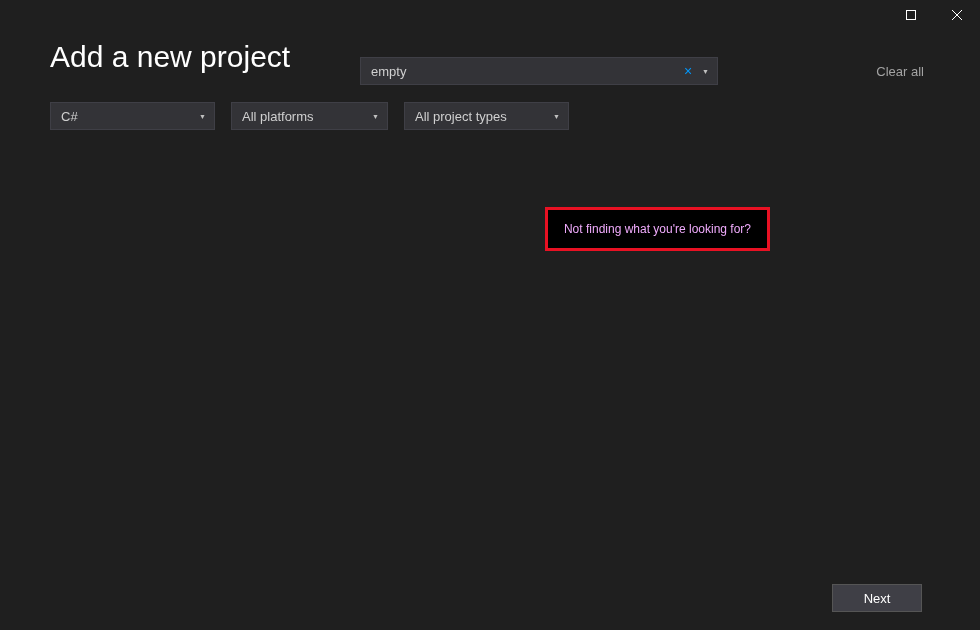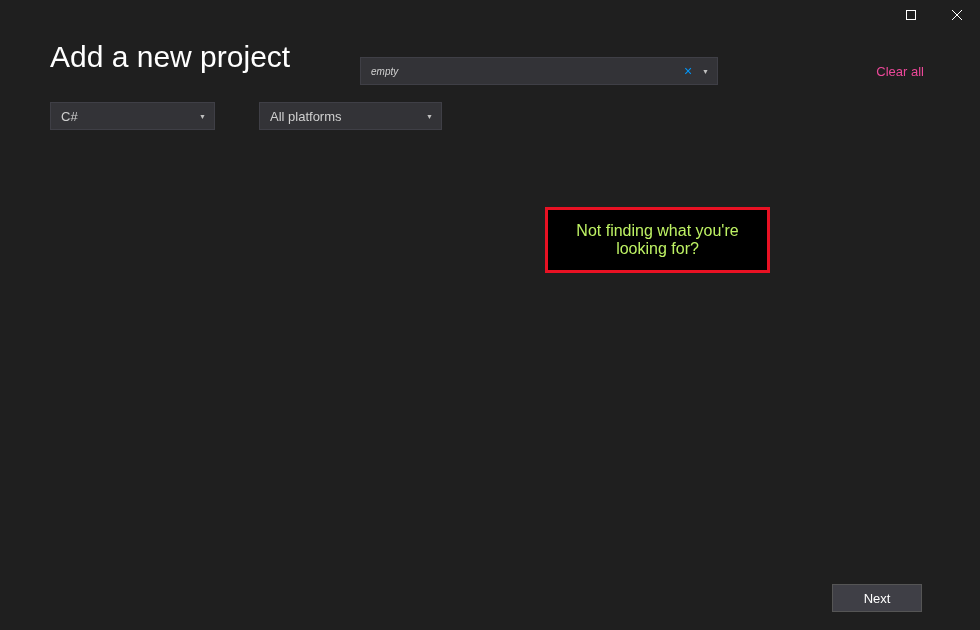--- a/index.html
+++ b/index.html
@@ -10,37 +10,37 @@
 
     .content { padding: 10px 50px 0 50px; }
     .page-title { font-size: 30px; font-weight: 400; color: #ffffff; margin-bottom: 28px; }
 
     .top-row { display: flex; align-items: center; }
     .left-col { width: 310px; flex-shrink: 0; }
     .right-col { flex: 1; display: flex; flex-direction: column; gap: 20px; }
 
     .search-row { display: flex; align-items: center; gap: 12px; }
     .search-box { position: relative; flex: 0 0 358px; }
-    .search-input { width: 100%; height: 28px; background: #333337; border: 1px solid #3f3f46; color: #d0d0d0; padding: 0 55px 0 10px; font-size: 10px; outline: none; font-style: italic; }
+    .search-input { width: 100%; height: 28px; background: #333337; border: 1px solid #3f3f46; color: #d0d0d0; padding: 0 55px 0 10px; font-size: 13px; outline: none; }
     .search-icons { position: absolute; right: 6px; top: 0; height: 28px; display: flex; align-items: center; gap: 4px; }
     .clear-x { color: #0097fb; font-size: 14px; cursor: pointer; padding: 0 3px; }
     .dd-caret { color: #c0c0c0; font-size: 7px; cursor: pointer; padding: 0 3px; }
-    .clear-all { margin-left: auto; color: #ec4899; font-size: 13px; cursor: pointer; margin-right: 6px; }
+    .clear-all { margin-left: auto; color: #a3a3a3; font-size: 13px; cursor: pointer; margin-right: 6px; }
 
     .filter-row { display: flex; gap: 16px; }
     .combo { position: relative; background: #333337; border: 1px solid #3f3f46; height: 28px; display: flex; align-items: center; padding: 0 24px 0 10px; color: #d0d0d0; font-size: 13px; cursor: pointer; }
     .combo.lang { width: 165px; }
-    .combo.plat { width: 183px; margin-left: 28px; }
+    .combo.plat { width: 157px; }
     .combo.ptype { width: 165px; }
     .combo-caret { position: absolute; right: 8px; top: 50%; transform: translateY(-50%); font-size: 7px; color: #c0c0c0; }
 
     .recent-heading { font-size: 18px; font-weight: 400; color: #ffffff; margin-top: 6px; }
 
     .info-box { margin-top: 42px; margin-left: auto; margin-right: auto; width: 225px; background: #000000; border: 3px solid #e81123; padding: 12px 12px; text-align: center; }
-    .info-line1 { font-size: 16px; color: #bef264; }
+    .info-line1 { font-size: 12px; color: #f0abfc; }
     .info-line2 { font-size: 12px; color: #0097fb; cursor: pointer; margin-top: 2px; }
 
     .info-wrap { position: absolute; left: 545px; top: 165px; }
 
     .footer { position: absolute; bottom: 18px; right: 58px; }
     .next-btn { background: #3f3f46; color: #ffffff; border: 1px solid #555; width: 90px; height: 28px; font-size: 13px; cursor: pointer; }
   </style>
 </head>
 <body>
 
@@ -81,20 +81,24 @@
     <div class="right-col">
       <div class="filter-row">
         <div class="combo lang">
           <span>C#</span>
           <span class="combo-caret">▼</span>
         </div>
         <div class="combo plat">
           <span>All platforms</span>
           <span class="combo-caret">▼</span>
         </div>
+        <div class="combo ptype">
+          <span>All project types</span>
+          <span class="combo-caret">▼</span>
+        </div>
       </div>
     </div>
   </div>
 </div>
 
 <div class="info-wrap">
   <div class="info-box">
     <div class="info-line1">Not finding what you're looking for?</div>
   </div>
 </div>

